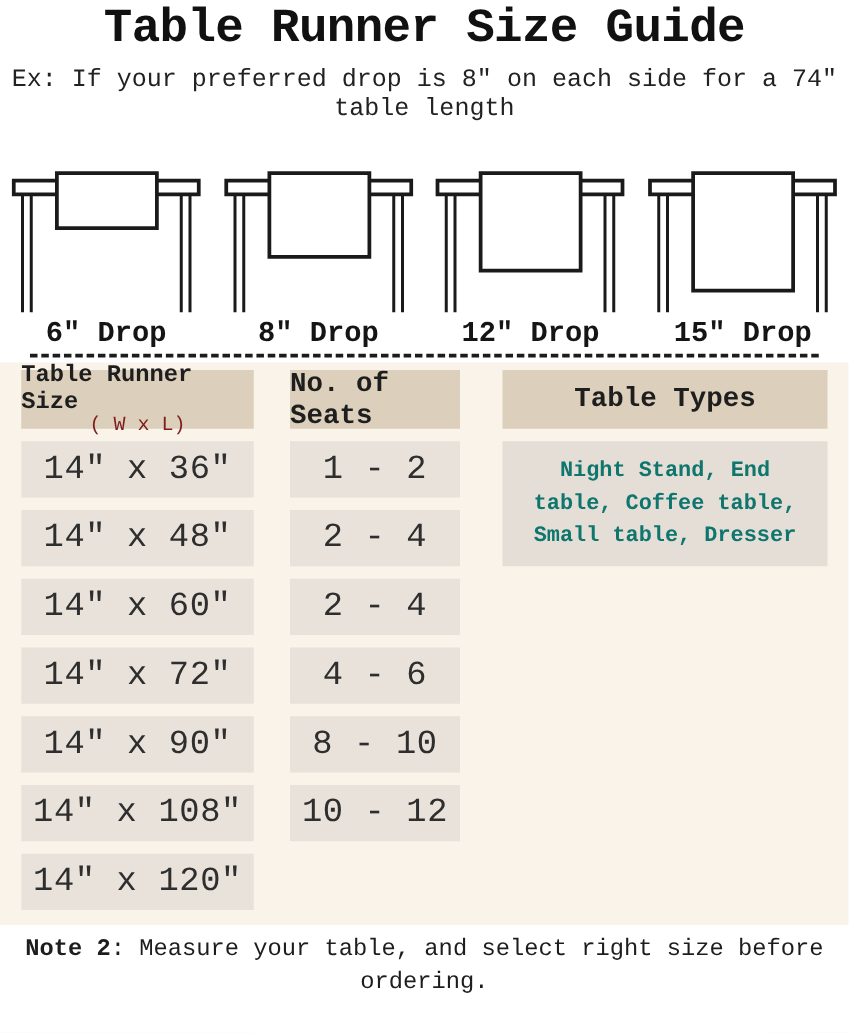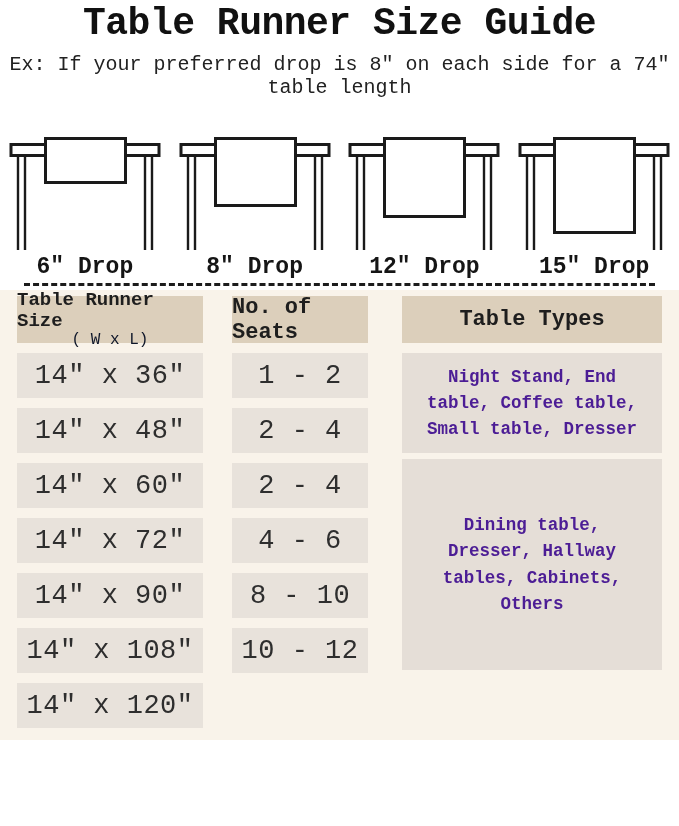--- a/index.html
+++ b/index.html
@@ -25,27 +25,27 @@
   
   .panel{position:absolute;top:290px;left:0;width:100%;height:450px;
     background:var(--panel-bg,#f9f3ea);}
   .col{position:absolute;top:296px;display:flex;flex-direction:column;}
   .col-size{left:17px;width:186px;}
   .col-seats{left:232px;width:136px;}
   .col-types{left:402px;width:260px;}
   .hcell{height:47px;background:var(--header-cell,#dccfbb);
     display:flex;flex-direction:column;align-items:center;justify-content:center;}
   .hcell .h-main{font-size:19px;font-weight:bold;line-height:1.1;color:#1e1e1e;}
-  .hcell .h-sub{font-size:16px;color:#0f172a;line-height:1.1;}
+  .hcell .h-sub{font-size:16px;color:#7f1d1d;line-height:1.1;}
   .hcell.single{font-size:22px;font-weight:bold;color:#1e1e1e;}
   .cell{height:45px;margin-top:10px;background:var(--data-cell,#e8e2db);
     display:flex;align-items:center;justify-content:center;
     font-size:27px;color:#2e2e2e;letter-spacing:0.5px;}
   .tcell{background:var(--types-cell,#e5ded7);display:flex;align-items:center;justify-content:center;
-    text-align:center;font-weight:bold;font-size:17.5px;line-height:1.5;color:#4c1d95;}
+    text-align:center;font-weight:bold;font-size:17.5px;line-height:1.5;color:#0f766e;}
   .tcell-1{height:100px;margin-top:10px;padding:0 20px;box-sizing:border-box;}
   .tcell-2{height:51px;margin-top:8px;padding:0 18px;box-sizing:border-box;}
   .tcell-3{height:211px;margin-top:6px;padding:0 37px;box-sizing:border-box;}
   
   .notes{position:absolute;top:746px;left:9px;right:9px;text-align:center;
     font-size:19px;line-height:1.38;color:#1d1d1d;}
   .notes p{margin:0 0 2px;}
   .notes b{font-weight:bold;}
 </style>
 </head>
@@ -124,19 +124,19 @@
     <div class="cell">2 - 4</div>
     <div class="cell">2 - 4</div>
     <div class="cell">4 - 6</div>
     <div class="cell">8 - 10</div>
     <div class="cell">10 - 12</div>
   </div>
 
   <div class="col col-types">
     <div class="hcell single">Table Types</div>
     <div class="tcell tcell-1">Night Stand, End table, Coffee table, Small table, Dresser</div>
-    <div class="tcell tcell-3">Dining table, Dresser, Hallway tables, Cabinets, Others</div>
   </div>
 
   <div class="notes">
+    <p><b>Note 2</b><span>: Measure your table, and select right size before ordering.</span></p>
   </div>
 
 </div>
 
 </body></html>

